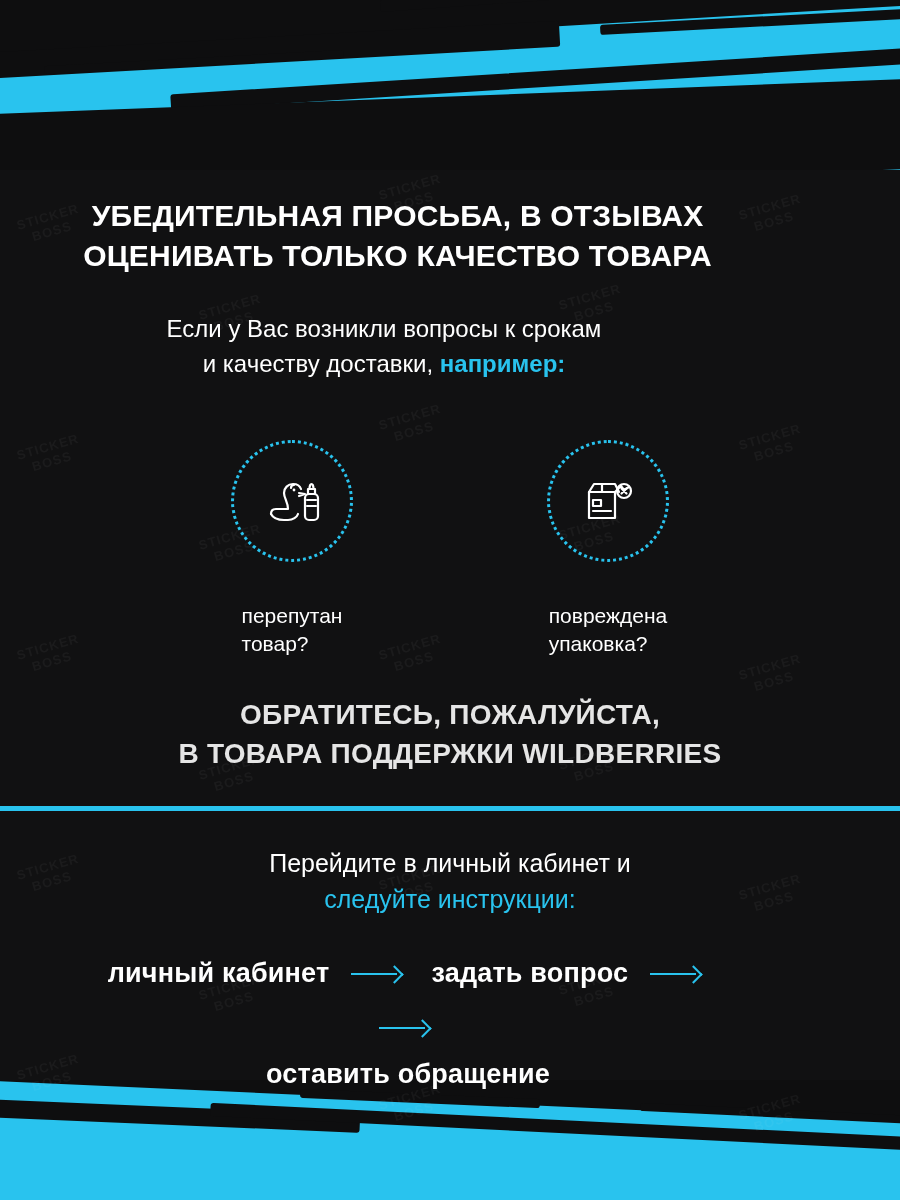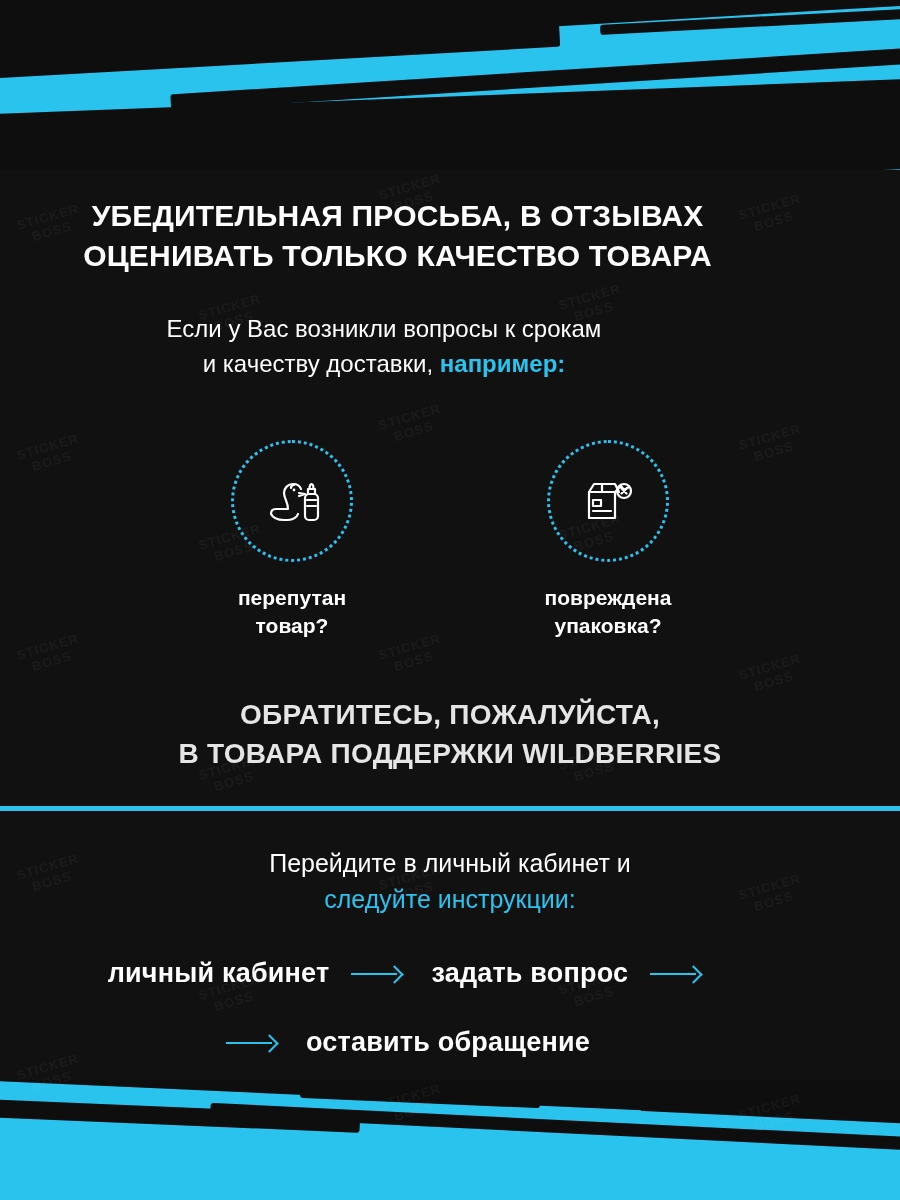--- a/index.html
+++ b/index.html
@@ -110,26 +110,25 @@
     width: 122px;
     height: 122px;
     border-radius: 50%;
     border: 3px dotted #29c3ee;
     display: flex;
     align-items: center;
     justify-content: center;
   }
   .circle svg { display: block; }
   .icon-label {
-    margin-top: 22px;
+    margin-top: 40px;
     color: #ffffff;
     font-size: 21px;
     line-height: 1.35;
-    text-align: center;
-    font-weight: 700;
+    font-weight: 400;
   }
 
   
   .cta {
     position: absolute;
     top: 696px;
     left: 0;
     width: 900px;
     text-align: center;
     color: #e5e5e5;
@@ -166,21 +165,21 @@
     top: 958px;
     left: 0;
     width: 816px;
   }
   .steps-row {
     display: flex;
     align-items: center;
     justify-content: center;
     gap: 22px;
   }
-  .steps-row.second { margin-top: 38px; }
+  .steps-row.second { margin-top: 30px; flex-direction: column; }
   .step {
     color: #ffffff;
     font-weight: 700;
     font-size: 27px;
     letter-spacing: 0.2px;
     white-space: nowrap;
   }
   .arrow {
     display: inline-block;
     width: 58px;

